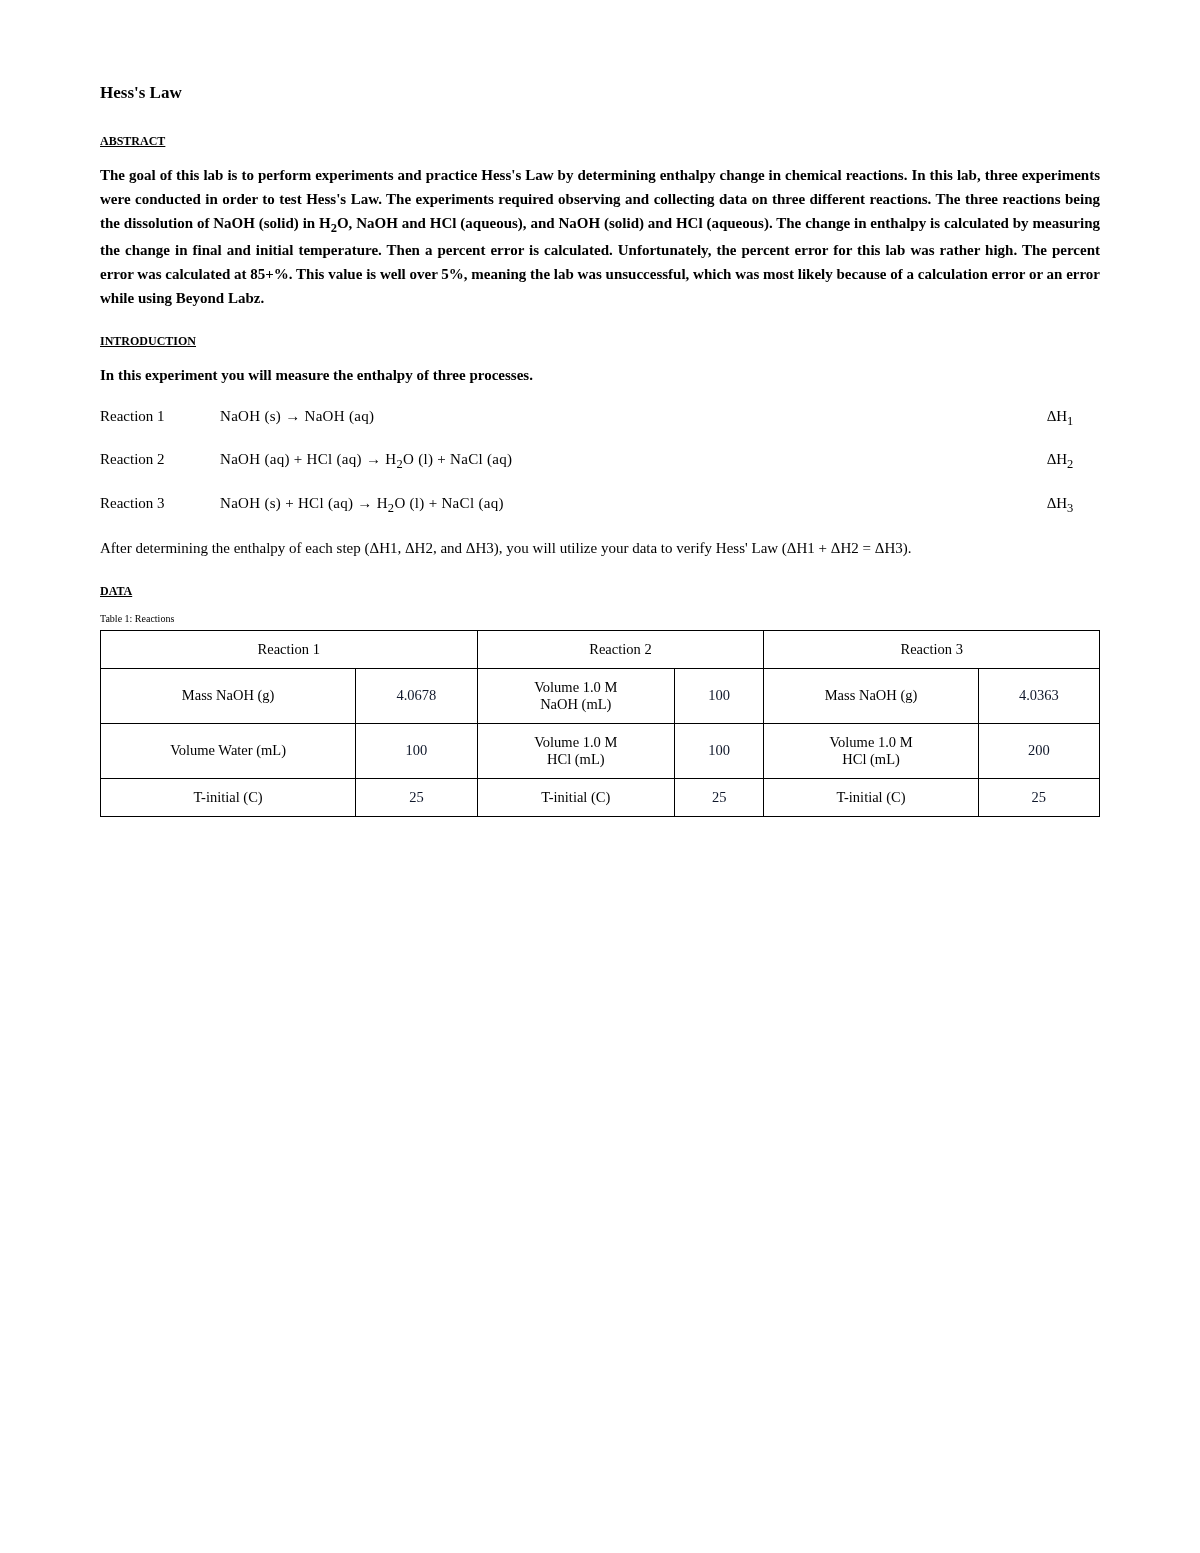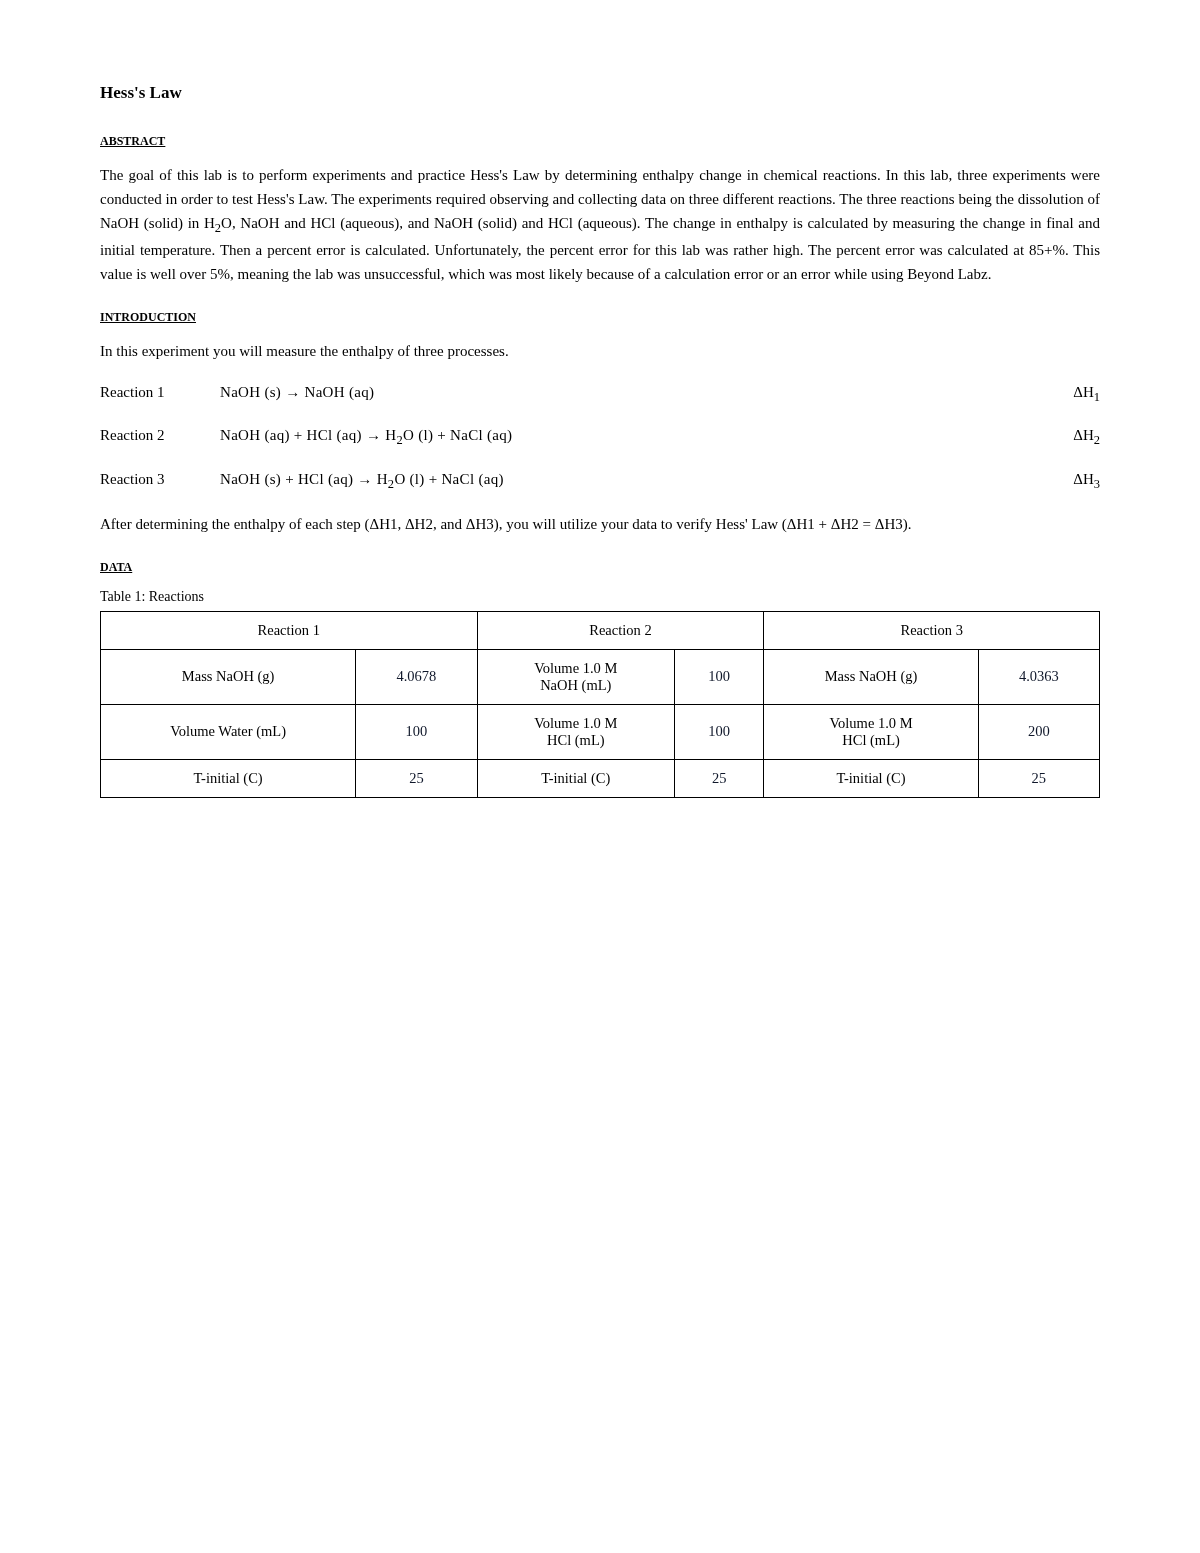--- a/index.html
+++ b/index.html
@@ -28,52 +28,53 @@
       font-size: 12px;
       font-weight: bold;
       text-decoration: underline;
       margin-bottom: 14px;
       margin-top: 24px;
     }
     .paragraph {
       line-height: 1.6;
       margin-bottom: 14px;
       text-align: justify;
+      font-weight: bold;
     }
     .reactions-block {
       margin: 18px 0;
     }
     .reaction-row {
       display: flex;
       align-items: baseline;
       margin-bottom: 18px;
       line-height: 1.5;
     }
     .reaction-label {
       width: 120px;
       flex-shrink: 0;
     }
     .reaction-equation {
       flex: 1;
       letter-spacing: 0.02em;
     }
     .reaction-delta {
       width: 80px;
-      text-align: right;
+      text-align: center;
     }
     .after-reactions {
       line-height: 1.6;
       margin-top: 4px;
       margin-bottom: 22px;
     }
     .data-section {
       margin-top: 10px;
     }
     .table-caption {
-      font-size: 14px;
+      font-size: 10px;
       margin-bottom: 6px;
     }
     table {
       border-collapse: collapse;
       width: 100%;
       font-size: 14.5px;
     }
     table th, table td {
       border: 1px solid #000;
       padding: 10px 14px;

